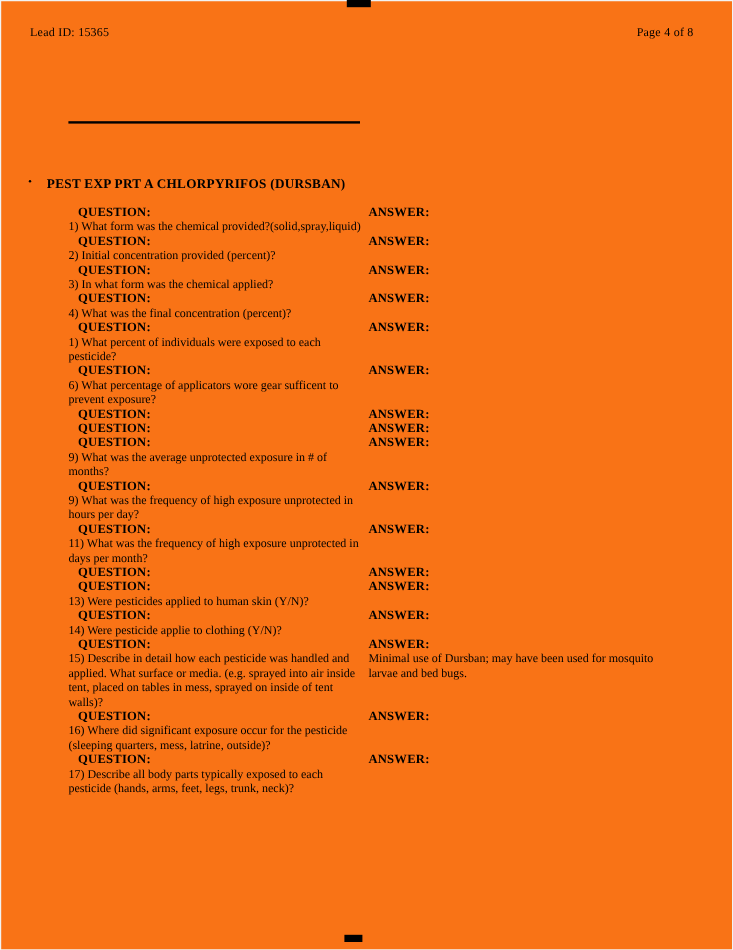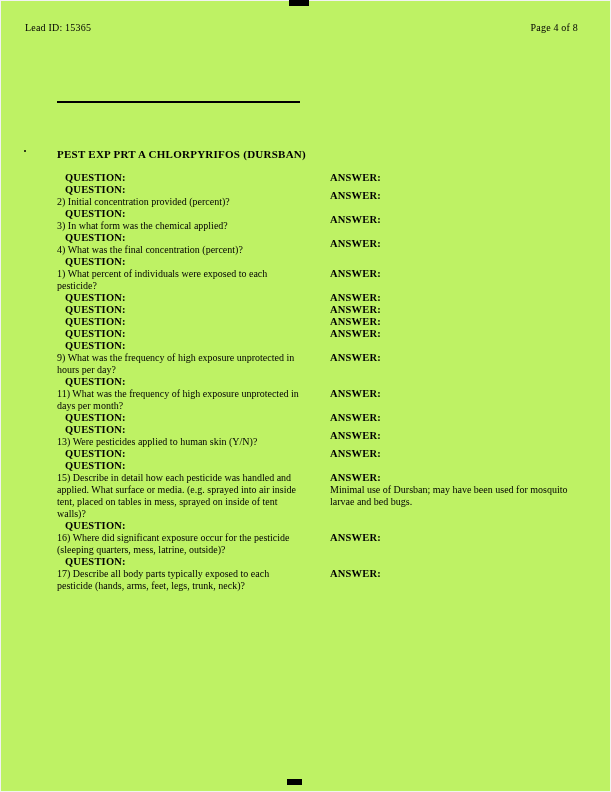--- a/index.html
+++ b/index.html
@@ -4,21 +4,21 @@
 <style>
   html, body {
     margin: 0;
     padding: 0;
     background: #ffffff;
   }
   .sheet {
     position: relative;
     width: 611px;
     height: 792px;
-    background: #bef264;
+    background: #f97316;
     color: #000000;
     font-family: "Liberation Serif", serif;
     overflow: hidden;
     box-shadow: inset 0 0 0 1px #f2f2f2;
   }
   .page-header {
     position: absolute;
     top: 22px;
     left: 25px;
     right: 33px;
@@ -33,36 +33,35 @@
     left: 57px;
     width: 243px;
     height: 2px;
     background: #000;
     border: none;
     margin: 0;
   }
   .doc-title {
     position: absolute;
     top: 148px;
-    left: 57px;
+    left: 39px;
     margin: 0;
     font-size: 11px;
     font-weight: bold;
     letter-spacing: 0.25px;
   }
   .qa-list {
     position: absolute;
     top: 172px;
     left: 57px;
     right: 40px;
   }
   .qa-block {
     display: flex;
-    align-items: center;
-    gap: 23px;
+    align-items: flex-start;
   }
   .q-col {
     flex: 0 0 250px;
     width: 250px;
   }
   .a-col {
     flex: 1 1 auto;
     min-width: 0;
   }
   .label {
@@ -107,20 +106,21 @@
   </header>
 
   <hr class="rule">
 
   <h1 class="doc-title">PEST EXP PRT A CHLORPYRIFOS (DURSBAN)</h1>
 
   <div class="qa-list">
   <div class="qa-block">
     <div class="q-col">
       <div class="label q-label">QUESTION:</div>
+      <div class="q-text">1) What form was the chemical provided?(solid,spray,liquid)</div>
     </div>
     <div class="a-col">
       <div class="label a-label">ANSWER:</div>
       <div class="a-text"></div>
     </div>
   </div>
 
   <div class="qa-block">
     <div class="q-col">
       <div class="label q-label">QUESTION:</div>
@@ -161,50 +161,52 @@
     </div>
     <div class="a-col">
       <div class="label a-label">ANSWER:</div>
       <div class="a-text"></div>
     </div>
   </div>
 
   <div class="qa-block">
     <div class="q-col">
       <div class="label q-label">QUESTION:</div>
-    </div>
-    <div class="a-col">
-      <div class="label a-label">ANSWER:</div>
-      <div class="a-text"></div>
-    </div>
-  </div>
-
-  <div class="qa-block">
-    <div class="q-col">
-      <div class="label q-label">QUESTION:</div>
-    </div>
-    <div class="a-col">
-      <div class="label a-label">ANSWER:</div>
-      <div class="a-text"></div>
-    </div>
-  </div>
-
-  <div class="qa-block">
-    <div class="q-col">
-      <div class="label q-label">QUESTION:</div>
-    </div>
-    <div class="a-col">
-      <div class="label a-label">ANSWER:</div>
-      <div class="a-text"></div>
-    </div>
-  </div>
-
-  <div class="qa-block">
-    <div class="q-col">
-      <div class="label q-label">QUESTION:</div>
+      <div class="q-text">6) What percentage of applicators wore gear sufficent to prevent exposure?</div>
+    </div>
+    <div class="a-col">
+      <div class="label a-label">ANSWER:</div>
+      <div class="a-text"></div>
+    </div>
+  </div>
+
+  <div class="qa-block">
+    <div class="q-col">
+      <div class="label q-label">QUESTION:</div>
+    </div>
+    <div class="a-col">
+      <div class="label a-label">ANSWER:</div>
+      <div class="a-text"></div>
+    </div>
+  </div>
+
+  <div class="qa-block">
+    <div class="q-col">
+      <div class="label q-label">QUESTION:</div>
+    </div>
+    <div class="a-col">
+      <div class="label a-label">ANSWER:</div>
+      <div class="a-text"></div>
+    </div>
+  </div>
+
+  <div class="qa-block">
+    <div class="q-col">
+      <div class="label q-label">QUESTION:</div>
+      <div class="q-text">9) What was the average unprotected exposure in # of months?</div>
     </div>
     <div class="a-col">
       <div class="label a-label">ANSWER:</div>
       <div class="a-text"></div>
     </div>
   </div>
 
   <div class="qa-block">
     <div class="q-col">
       <div class="label q-label">QUESTION:</div>
@@ -244,20 +246,21 @@
     </div>
     <div class="a-col">
       <div class="label a-label">ANSWER:</div>
       <div class="a-text"></div>
     </div>
   </div>
 
   <div class="qa-block">
     <div class="q-col">
       <div class="label q-label">QUESTION:</div>
+      <div class="q-text">14) Were pesticide applie to clothing (Y/N)?</div>
     </div>
     <div class="a-col">
       <div class="label a-label">ANSWER:</div>
       <div class="a-text"></div>
     </div>
   </div>
 
   <div class="qa-block">
     <div class="q-col">
       <div class="label q-label">QUESTION:</div>

